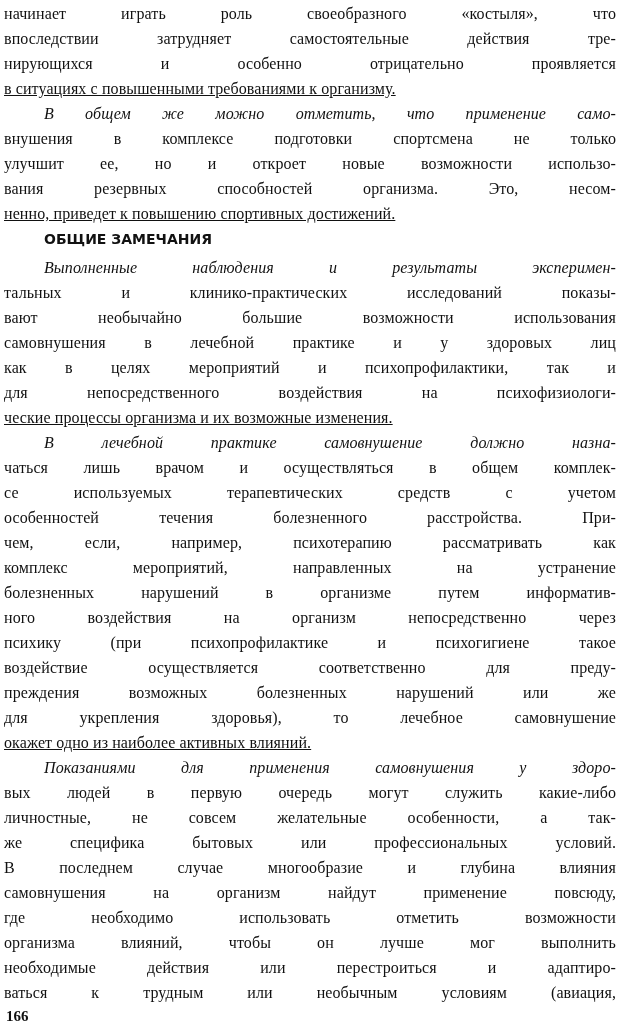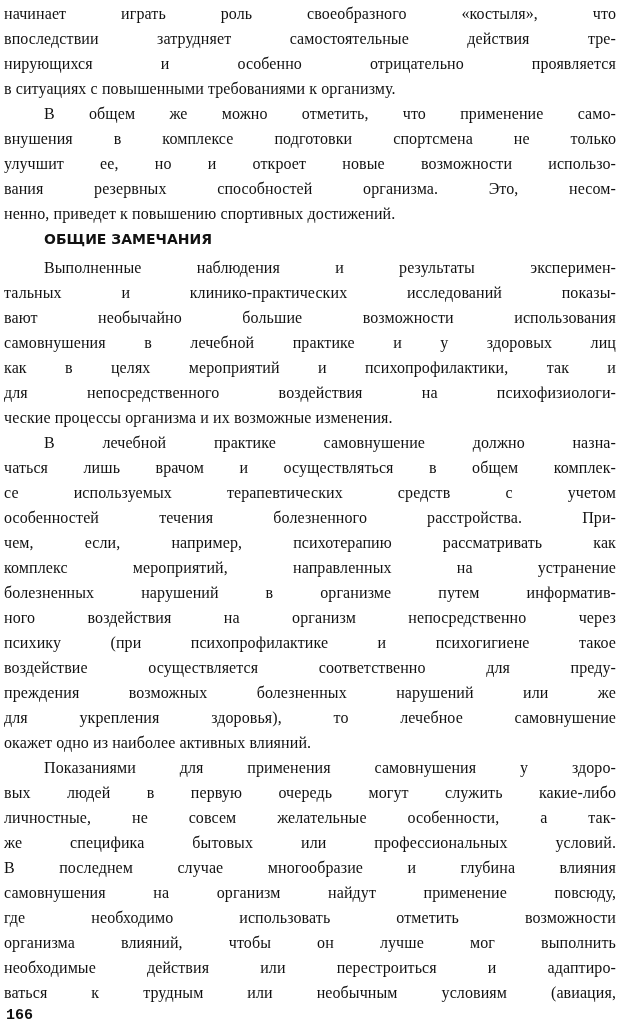--- a/index.html
+++ b/index.html
@@ -28,40 +28,42 @@
       height: 24px;
       font-size: 16px;
       line-height: 24px;
       white-space: nowrap;
       text-align: justify;
       text-align-last: justify;
       letter-spacing: 0.1px;
     }
     .line.last {
       text-align-last: left;
+      text-decoration: underline;
     }
     .line.indent {
       left: 40px;
       width: 572px;
+      font-style: italic;
     }
     .heading {
       position: absolute;
       left: 40px;
       top: 228px;
       font-family: "DejaVu Sans", "Liberation Sans", sans-serif;
       font-weight: bold;
       font-size: 14px;
       line-height: 22px;
       letter-spacing: 0px;
     }
     .page-number {
       position: absolute;
       left: 2px;
       top: 1006px;
-      font-family: Liberation Mono, monospace;
+      font-family: Liberation Serif, serif;
       font-weight: bold;
       font-size: 15px;
       line-height: 20px;
     }
   </style>
 </head>
 <body>
 
 <div class="page">
 

